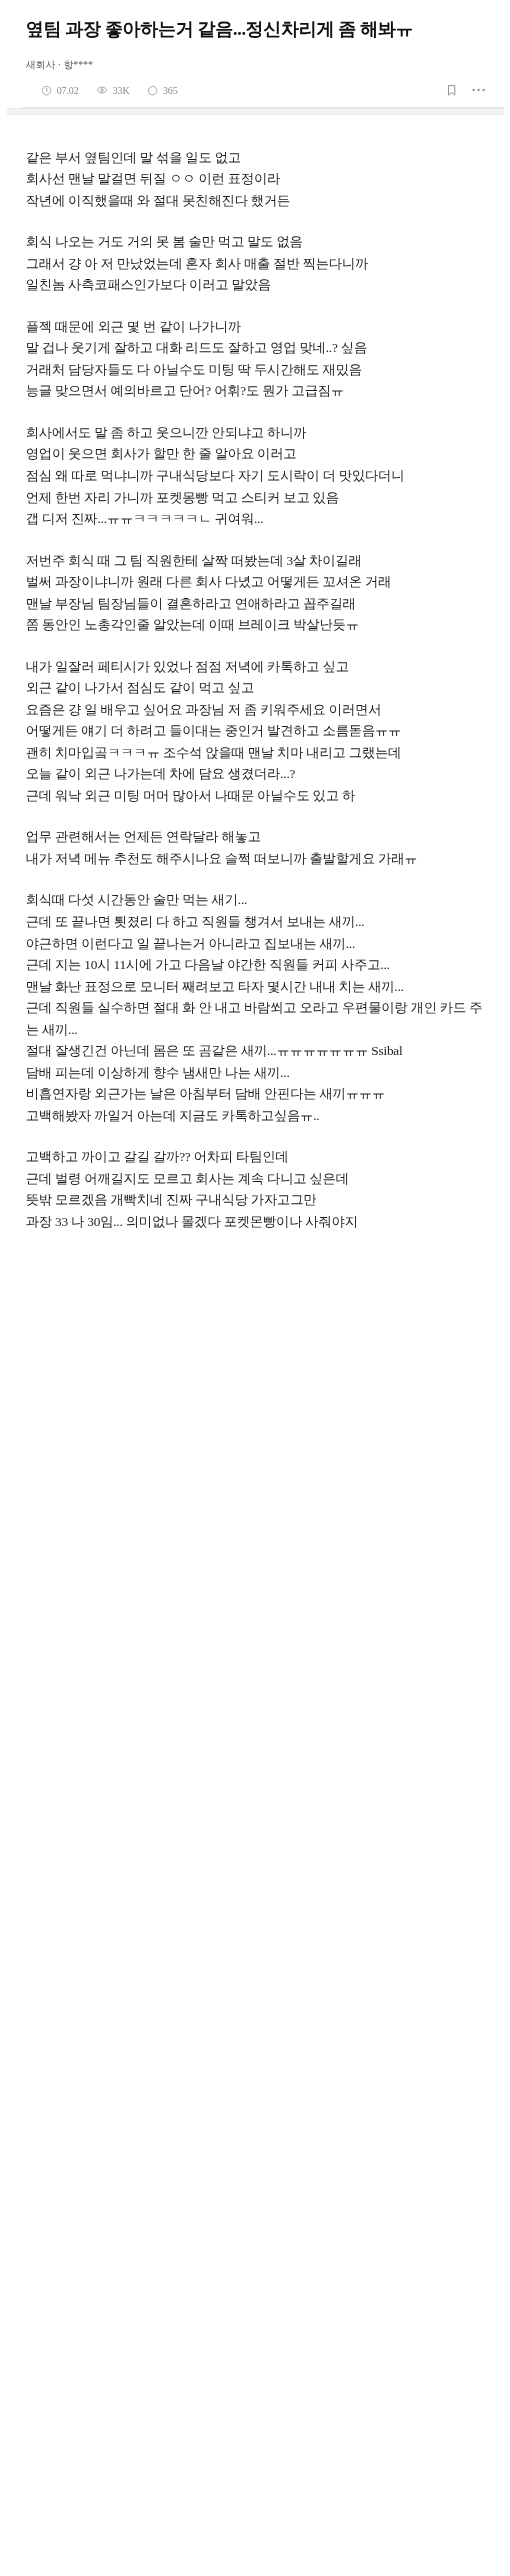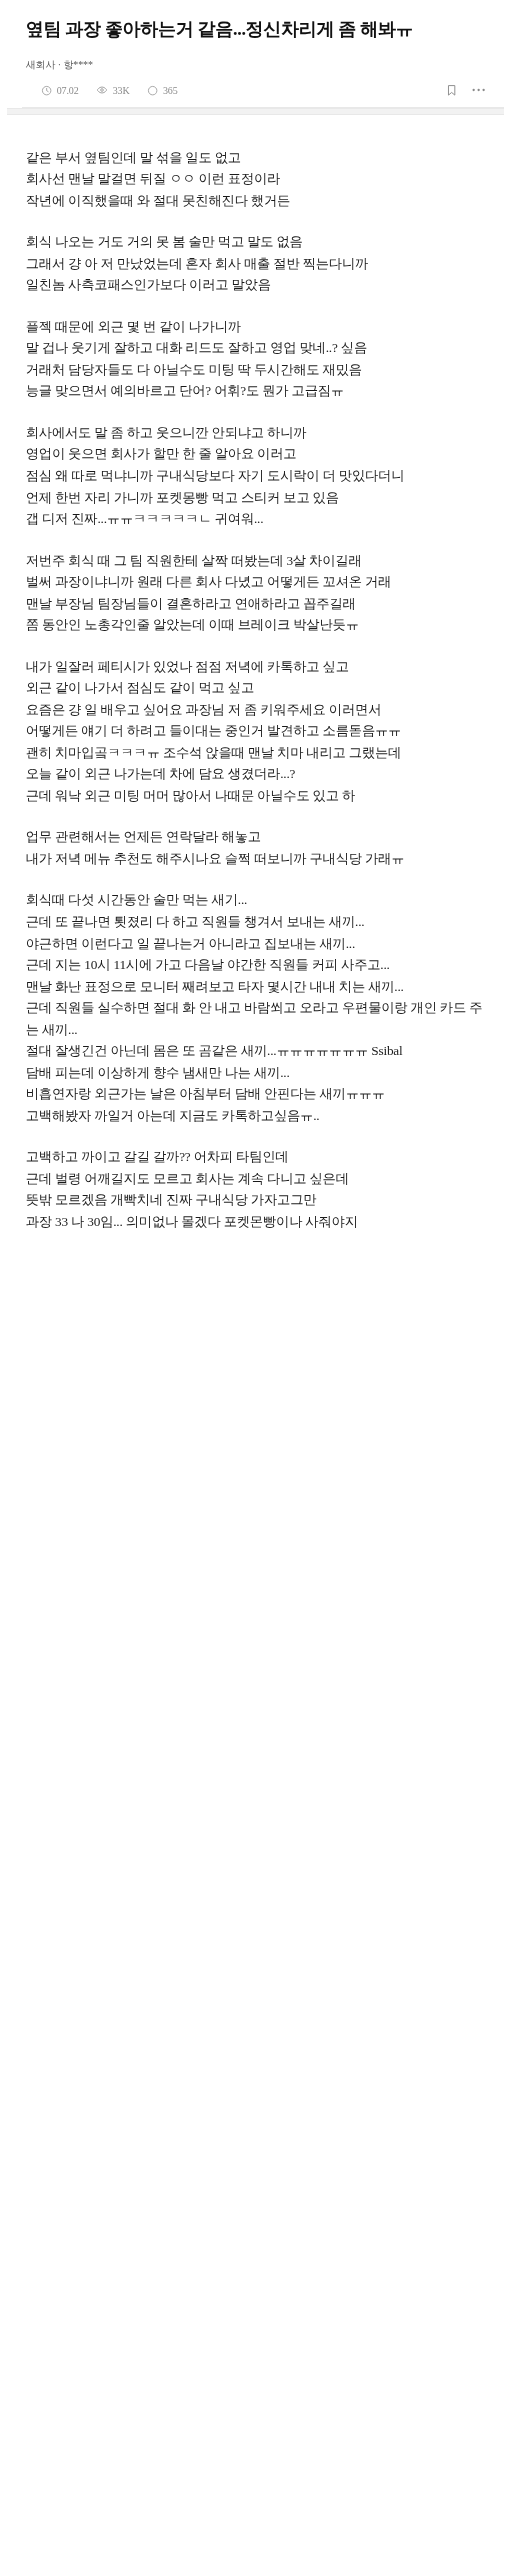--- a/index.html
+++ b/index.html
@@ -187,21 +187,21 @@
 맨날 부장님 팀장님들이 결혼하라고 연애하라고 꼽주길래
 쫌 동안인 노총각인줄 알았는데 이때 브레이크 박살난듯ㅠ</p>
     <p class="para">내가 일잘러 페티시가 있었나 점점 저녁에 카톡하고 싶고
 외근 같이 나가서 점심도 같이 먹고 싶고
 요즘은 걍 일 배우고 싶어요 과장님 저 좀 키워주세요 이러면서
 어떻게든 얘기 더 하려고 들이대는 중인거 발견하고 소름돋음ㅠㅠ
 괜히 치마입곸ㅋㅋㅋㅠ 조수석 앉을때 맨날 치마 내리고 그랬는데
 오늘 같이 외근 나가는데 차에 담요 생겼더라...?
 근데 워낙 외근 미팅 머머 많아서 나때문 아닐수도 있고 하</p>
     <p class="para">업무 관련해서는 언제든 연락달라 해놓고
-내가 저녁 메뉴 추천도 해주시나요 슬쩍 떠보니까 구내식당 가래ㅠ</p>
+내가 저녁 메뉴 추천도 해주시나요 슬쩍 떠보니까 출발할게요 가래ㅠ</p>
     <p class="para">회식때 다섯 시간동안 술만 먹는 새기...
 근데 또 끝나면 툇졌리 다 하고 직원들 챙겨서 보내는 새끼...
 야근하면 이런다고 일 끝나는거 아니라고 집보내는 새끼...
 근데 지는 10시 11시에 가고 다음날 야간한 직원들 커피 사주고...
 맨날 화난 표정으로 모니터 째려보고 타자 몇시간 내내 치는 새끼...
 근데 직원들 실수하면 절대 화 안 내고 바람쐬고 오라고 우편물이랑 개인 카드 주는 새끼...
 절대 잘생긴건 아닌데 몸은 또 곰같은 새끼...ㅠㅠㅠㅠㅠㅠㅠ Ssibal
 담배 피는데 이상하게 향수 냄새만 나는 새끼...
 비흡연자랑 외근가는 날은 아침부터 담배 안핀다는 새끼ㅠㅠㅠ
 고백해봤자 까일거 아는데 지금도 카톡하고싶음ㅠ..</p>

